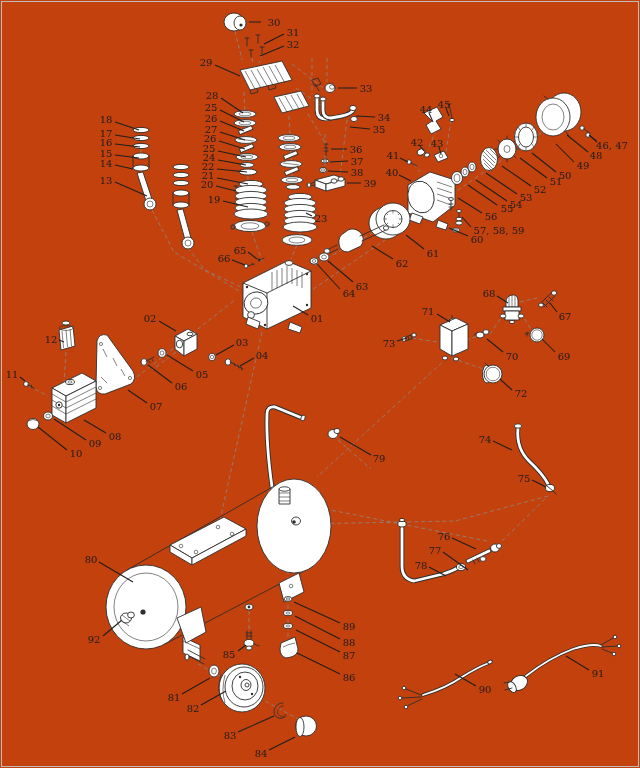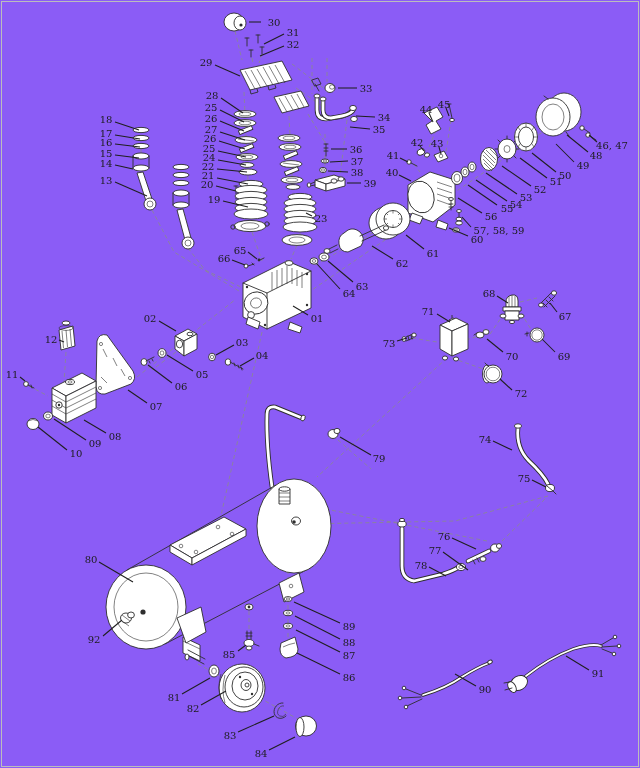--- a/index.html
+++ b/index.html
@@ -1,16 +1,16 @@
 <!DOCTYPE html>
 <html><head>
 <meta charset="utf-8">
 <style>
   html,body{margin:0;padding:0;background:#ffffff;}
-  #stage{position:relative;width:640px;height:768px;background:#8b5cf6;overflow:hidden;}
+  #stage{position:relative;width:640px;height:768px;background:#c2410c;overflow:hidden;}
   svg{display:block;}
   .s{stroke:#2e2e2e;stroke-width:0.9;fill:none;stroke-linejoin:round;stroke-linecap:round;}
   .sf{stroke:#2e2e2e;stroke-width:0.9;fill:#ffffff;stroke-linejoin:round;}
   .thin{stroke:#2e2e2e;stroke-width:0.6;fill:none;}
   .fill{fill:#2e2e2e;stroke:none;}
   .d{stroke:#8a8a8a;stroke-width:0.8;fill:none;stroke-dasharray:4 3;}
   .tubeO{stroke:#2e2e2e;stroke-width:4.6;fill:none;stroke-linecap:round;stroke-linejoin:round;}
   .tubeI{stroke:#ffffff;stroke-width:2.8;fill:none;stroke-linecap:round;stroke-linejoin:round;}
   .cordO{stroke:#2e2e2e;stroke-width:3.4;fill:none;stroke-linecap:round;}
   .cordI{stroke:#ffffff;stroke-width:1.8;fill:none;stroke-linecap:round;}

